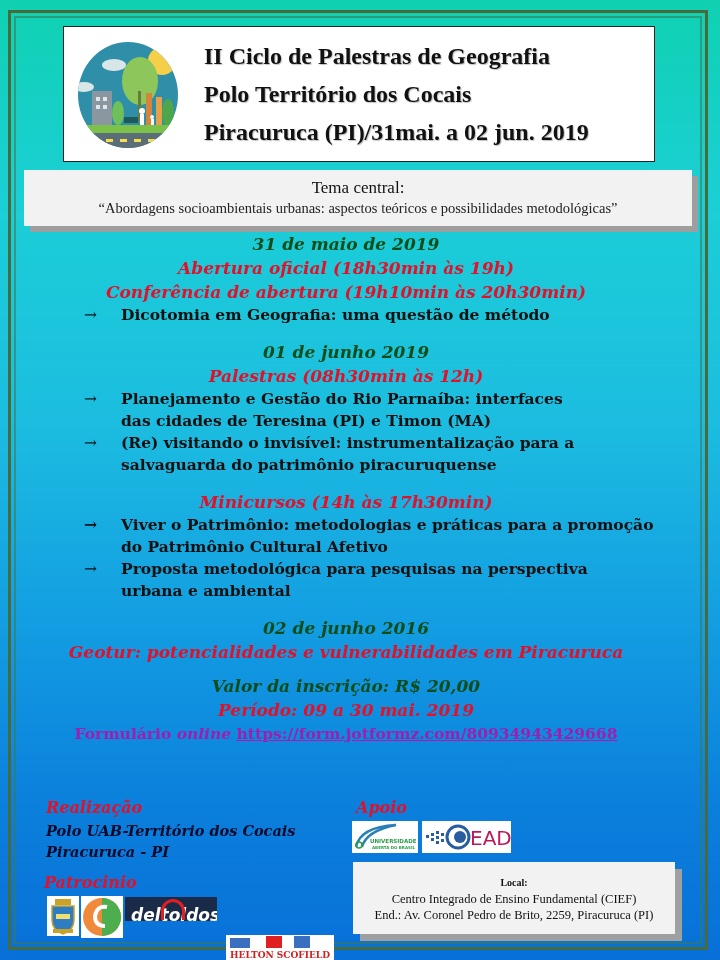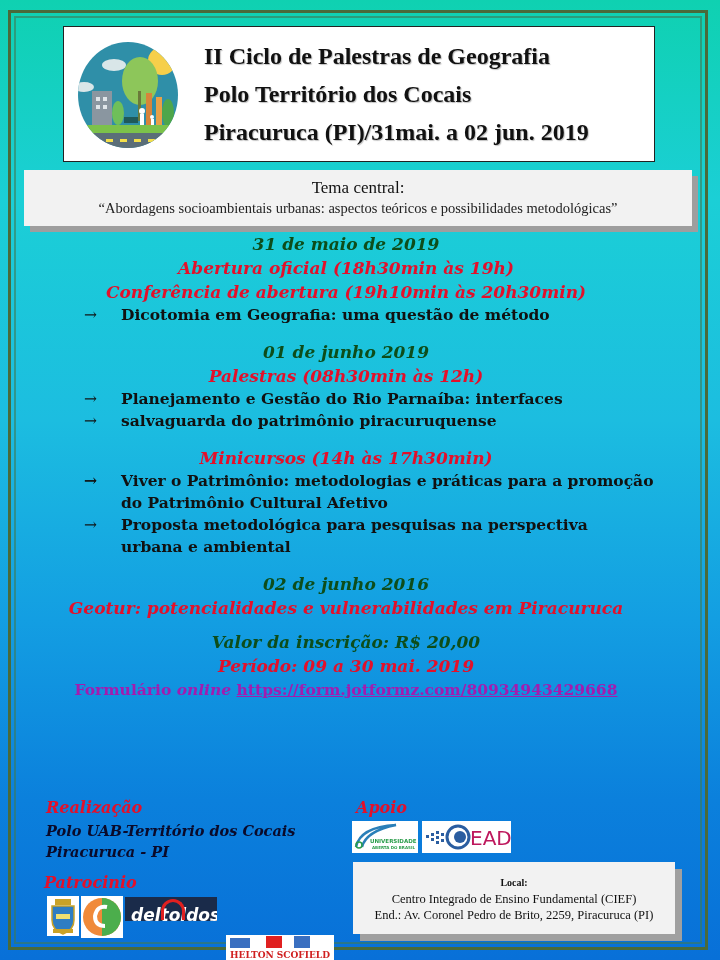--- a/index.html
+++ b/index.html
@@ -125,21 +125,22 @@
 <div class="content">
   <div class="c date">31 de maio de 2019</div>
   <div class="c red">Abertura oficial (18h30min às 19h)</div>
   <div class="c red">Conferência de abertura (19h10min às 20h30min)</div>
   <div class="item"><span class="arrow">→</span><span>Dicotomia em Geografia: uma questão de método</span></div>
 
   <div class="gap"></div>
   <div class="c date">01 de junho 2019</div>
   <div class="c red">Palestras (08h30min às 12h)</div>
   <div class="item"><span class="arrow">→</span><span>Planejamento e Gestão do Rio Parnaíba: interfaces</span></div>
-  <div class="item"><span class="arrow">→</span></div>
+  <div class="item"><span>das cidades de Teresina (PI) e Timon (MA)</span></div>
+  <div class="item"><span class="arrow">→</span><span>(Re) visitando o invisível: instrumentalização para a</span></div>
   <div class="item"><span>salvaguarda do patrimônio piracuruquense</span></div>
 
   <div class="gap"></div>
   <div class="c red">Minicursos (14h às 17h30min)</div>
   <div class="item"><span class="arrow">→</span></div>
   <div class="item"><span class="arrow">→</span><span>Viver o Patrimônio: metodologias e práticas para a promoção</span></div>
   <div class="item"><span>do Patrimônio Cultural Afetivo</span></div>
   <div class="item"><span class="arrow">→</span><span>Proposta metodológica para pesquisas na perspectiva</span></div>
   <div class="item"><span>urbana e ambiental</span></div>
 

